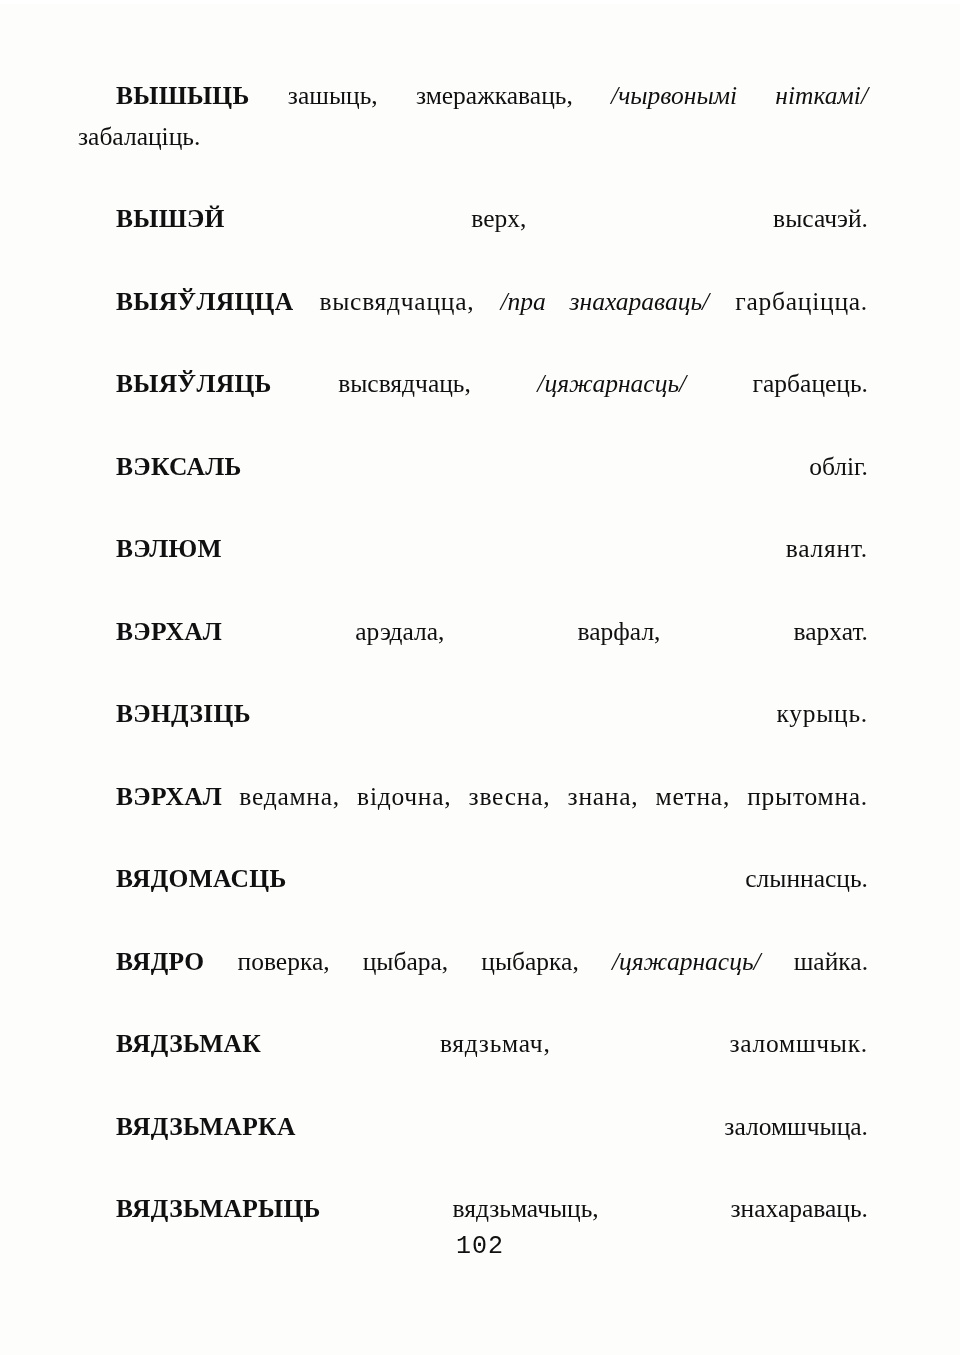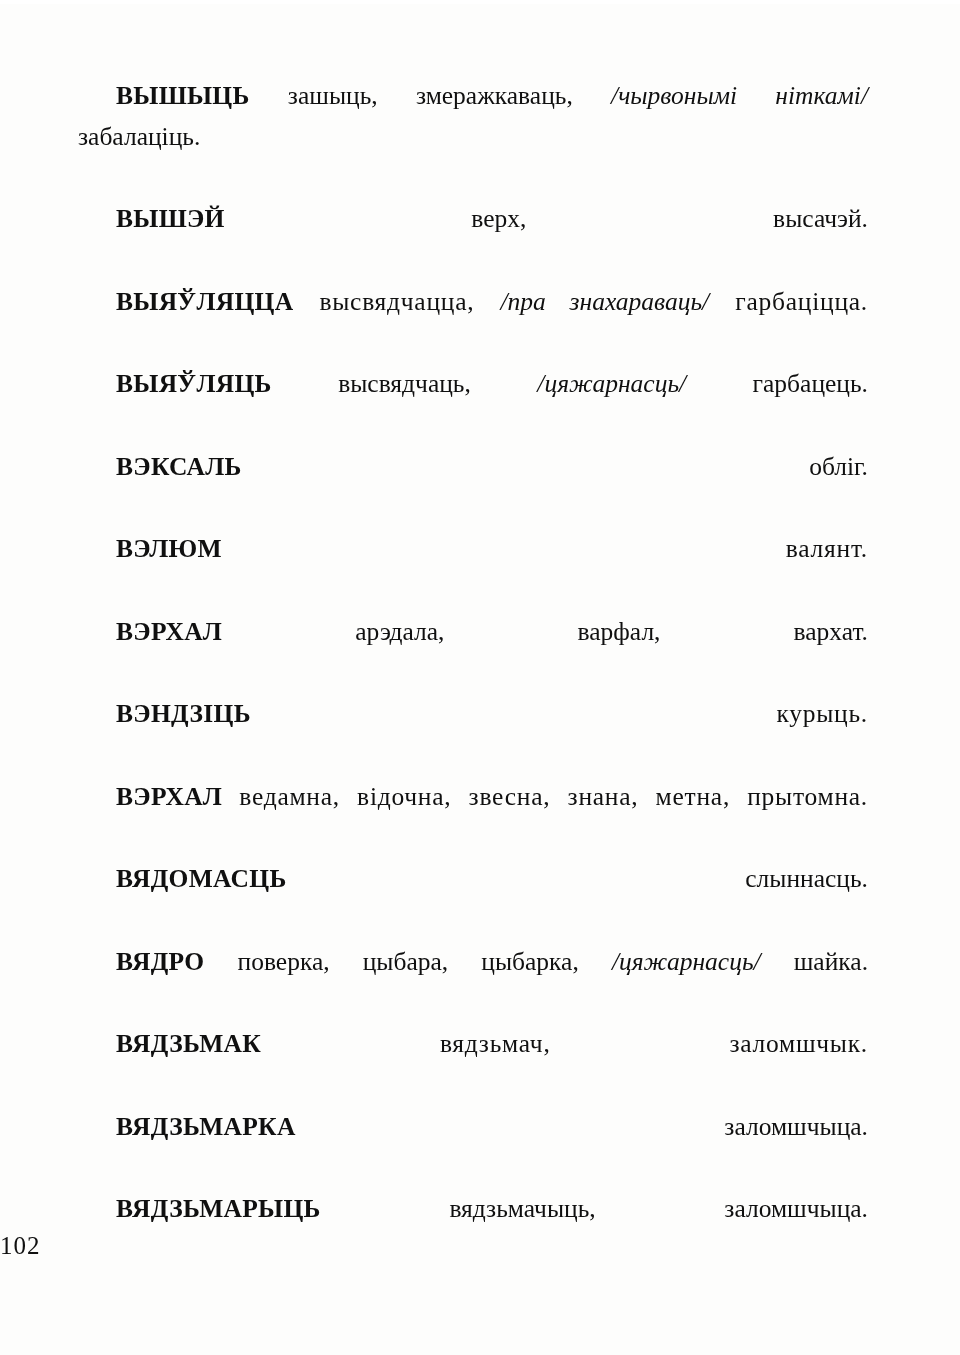--- a/index.html
+++ b/index.html
@@ -57,23 +57,24 @@
   
   .wide .syn {
     letter-spacing: 0.75px;
     word-spacing: 2px;
   }
   #folio {
     position: absolute;
     left: 0;
     right: 0;
     top: 1228px;
-    text-align: left;
+    text-align: center;
     font-size: 25px;
     letter-spacing: 1px;
+    font-family: Liberation Mono, monospace;
   }
 </style>
 </head>
 <body>
 
 <div id="page">
 
   <div id="textblock">
       <p class="entry"><span class="hw">ВЫШЫЦЬ</span><span class="syn"> зашыць, змеражкаваць, </span><span class="gl">/чырвонымі ніткамі/</span><span class="syn"> забалаціць.</span></p>
       <p class="entry"><span class="hw">ВЫШЭЙ</span><span class="syn"> верх, высачэй.</span></p>
@@ -81,18 +82,18 @@
       <p class="entry"><span class="hw">ВЫЯЎЛЯЦЬ</span><span class="syn"> высвядчаць, </span><span class="gl">/цяжарнасць/</span><span class="syn"> гарбацець.</span></p>
       <p class="entry"><span class="hw">ВЭКСАЛЬ</span><span class="syn"> обліг.</span></p>
       <p class="entry wide"><span class="hw">ВЭЛЮМ</span><span class="syn"> валянт.</span></p>
       <p class="entry"><span class="hw">ВЭРХАЛ</span><span class="syn"> арэдала, варфал, вархат.</span></p>
       <p class="entry wide"><span class="hw">ВЭНДЗІЦЬ</span><span class="syn"> курыць.</span></p>
       <p class="entry wide"><span class="hw">ВЭРХАЛ</span><span class="syn"> ведамна, відочна, звесна, знана, метна, прытомна.</span></p>
       <p class="entry"><span class="hw">ВЯДОМАСЦЬ</span><span class="syn"> слыннасць.</span></p>
       <p class="entry"><span class="hw">ВЯДРО</span><span class="syn"> поверка, цыбара, цыбарка, </span><span class="gl">/цяжарнасць/</span><span class="syn"> шайка.</span></p>
       <p class="entry wide"><span class="hw">ВЯДЗЬМАК</span><span class="syn"> вядзьмач, заломшчык.</span></p>
       <p class="entry"><span class="hw">ВЯДЗЬМАРКА</span><span class="syn"> заломшчыца.</span></p>
-      <p class="entry"><span class="hw">ВЯДЗЬМАРЫЦЬ</span><span class="syn"> вядзьмачыць, заломшчыца.</span></p>
+      <p class="entry"><span class="hw">ВЯДЗЬМАРЫЦЬ</span><span class="syn"> вядзьмачыць, знахараваць.</span></p>
     </div>
 
   <div id="folio">102</div>
 
 </div>
 
 </body></html>

